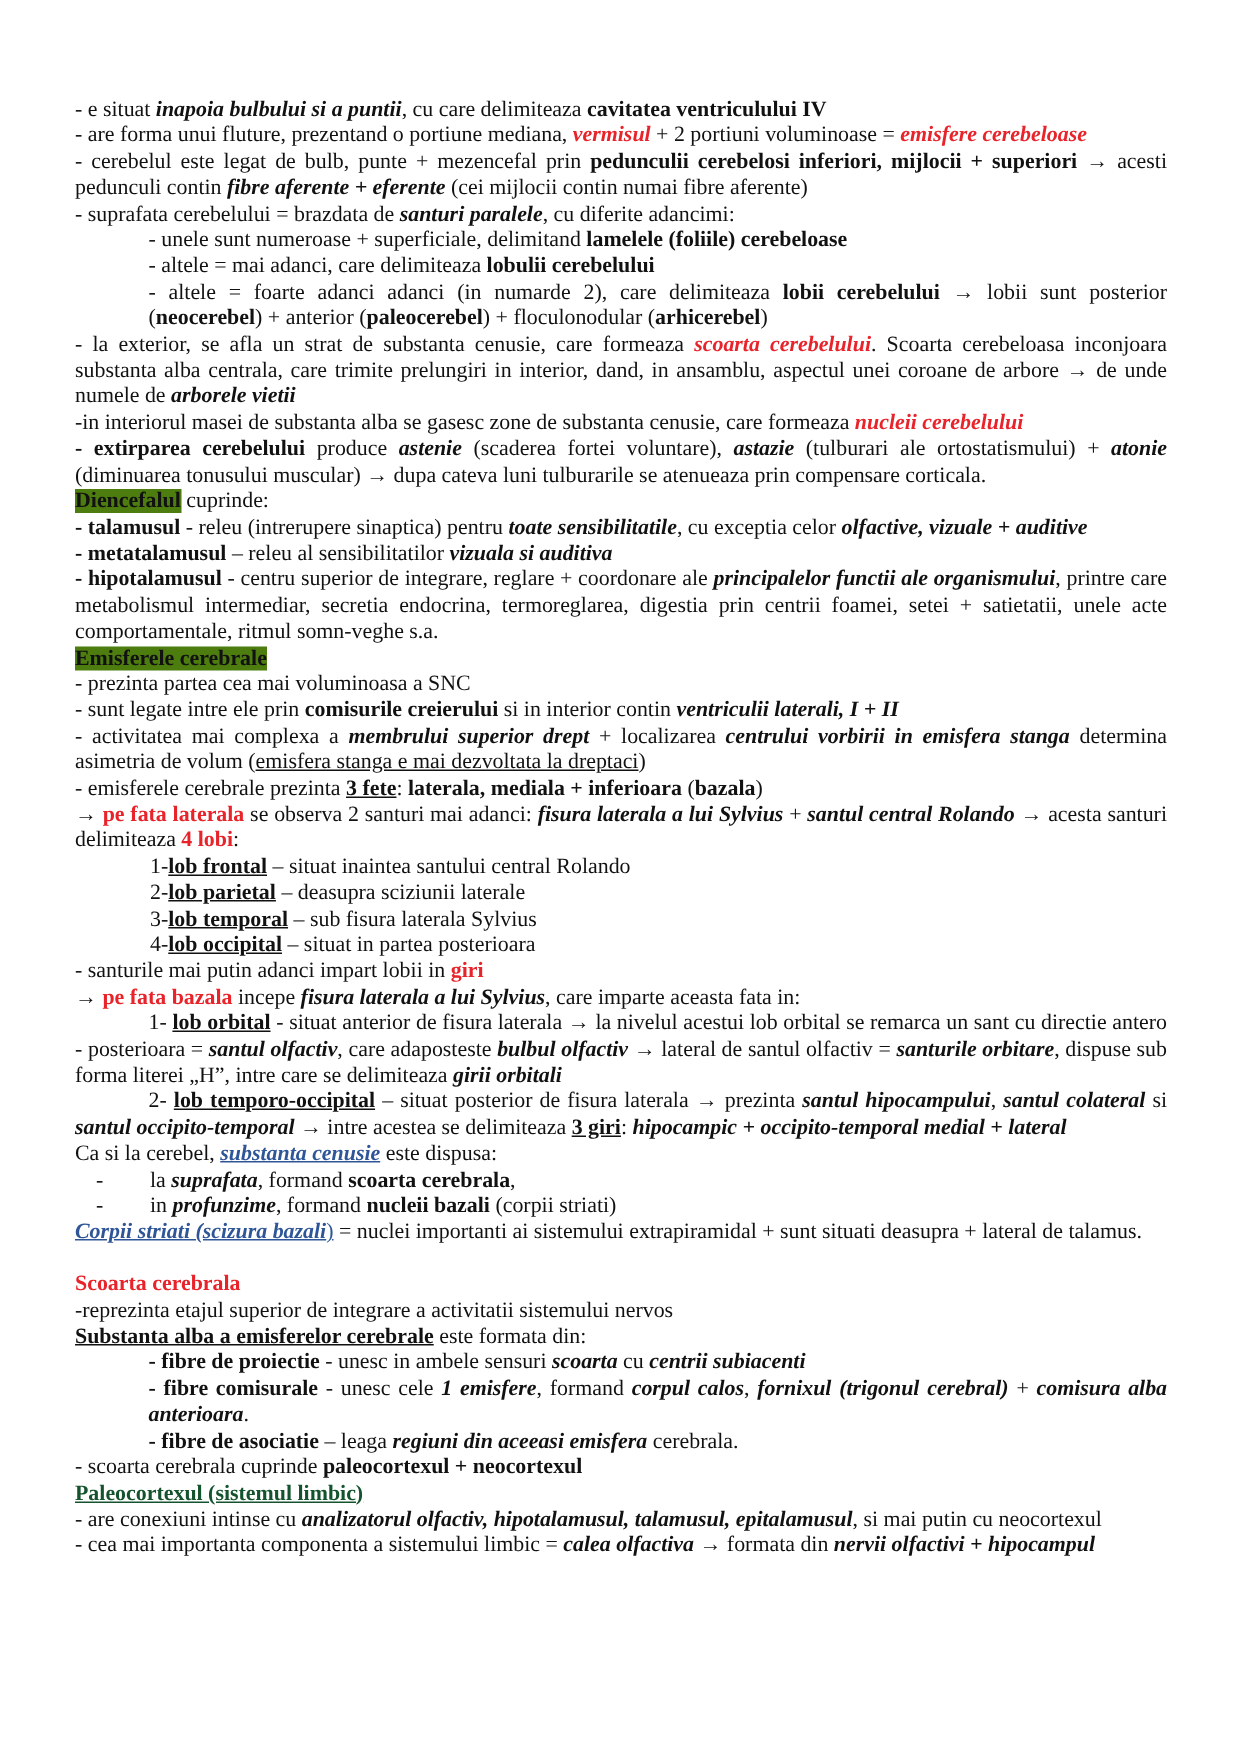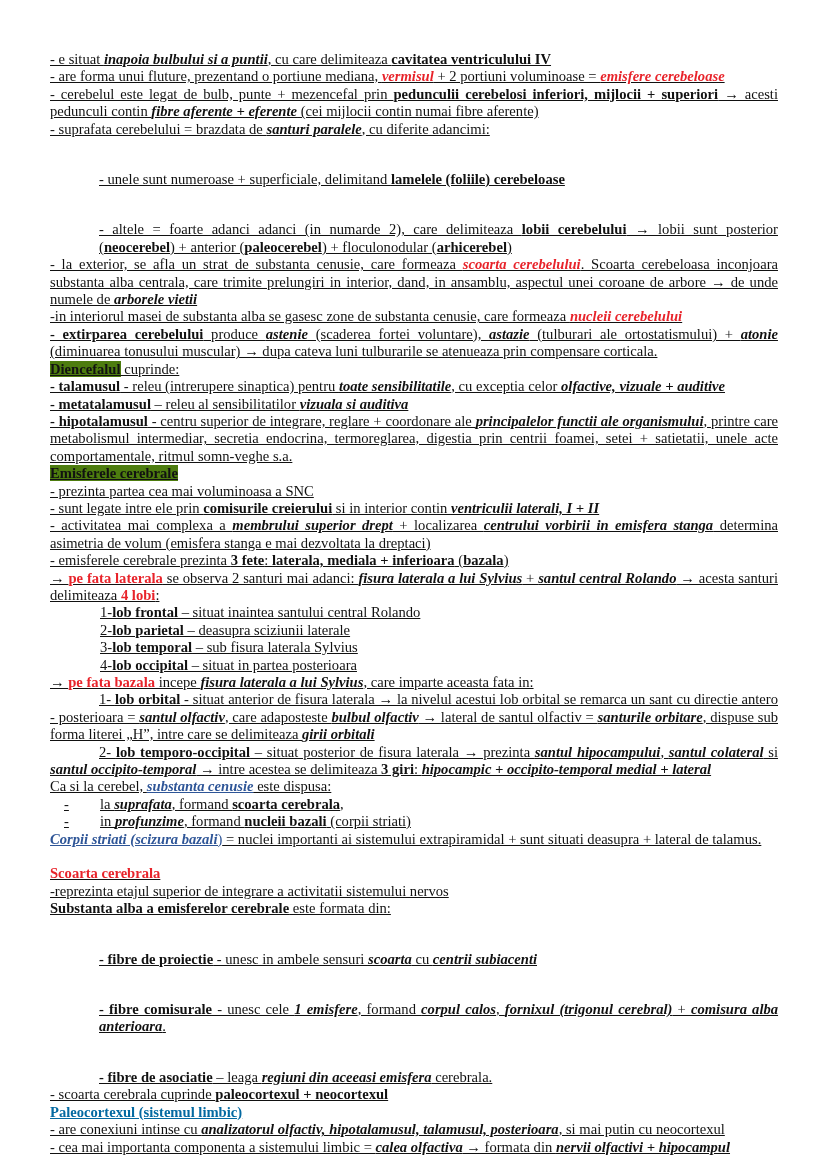--- a/index.html
+++ b/index.html
@@ -3,55 +3,56 @@
 <meta charset="utf-8">
 <style>
   html, body { margin: 0; padding: 0; background: #ffffff; }
   body {
     width: 828px; height: 1171px; overflow: hidden;
     font-family: "Liberation Serif", "DejaVu Serif", serif;
     font-size: 14.6px; color: #111111;
   }
   .page { position: relative; width: 828px; height: 1171px; }
   .content {
-    position: absolute; left: 50px; top: 51px; width: 728px;
-    line-height: 17.4px; text-align: justify; text-decoration: underline;
+    position: absolute; left: 50px; top: 65px; width: 728px;
+    line-height: 17.4px; text-align: justify;
   }
   .p { margin: 0; }
-  .ind1 { padding-left: 49px; margin-top: 33px; }
+  .ind1 { padding-left: 49px; }
   .ind-num { padding-left: 50px; }
   .bul { display: flex; padding-left: 14px; }
   .bul .dash { width: 36px; flex: none; }
   .gap { height: 17.4px; }
   b { font-weight: bold; }
   .bi { font-weight: bold; font-style: italic; }
   .redbi { color: #e8232a; font-weight: bold; font-style: italic; }
   .redb { color: #e8232a; font-weight: bold; }
   .hl { background: #4d7c0f; font-weight: bold; }
   .u { text-decoration: underline; }
   .bluebiu { color: #2e5597; font-weight: bold; font-style: italic; text-decoration: underline; }
   .blueu { color: #2e5597; text-decoration: underline; }
-  .blueb-u { color: #0369a1; font-weight: bold; text-decoration: underline; }
+  .blueb-u { color: #14532d; font-weight: bold; text-decoration: underline; }
 </style>
 </head>
 <body>
 
 <div class="page">
  <div class="content">
 
   <p class="p"><span>- e situat </span><span class="bi">inapoia bulbului si a puntii</span><span>, cu care delimiteaza </span><b>cavitatea ventriculului IV</b></p>
 
   <p class="p"><span>- are forma unui fluture, prezentand o portiune mediana, </span><span class="redbi">vermisul</span><span> + 2 portiuni voluminoase = </span><span class="redbi">emisfere cerebeloase</span></p>
 
   <p class="p"><span>- cerebelul este legat de bulb, punte + mezencefal prin </span><b>pedunculii cerebelosi inferiori, mijlocii + superiori</b><span> → acesti pedunculi contin </span><span class="bi">fibre aferente + eferente</span><span> (cei mijlocii contin numai fibre aferente)</span></p>
 
   <p class="p"><span>- suprafata cerebelului = brazdata de </span><span class="bi">santuri paralele</span><span>, cu diferite adancimi:</span></p>
 
   <p class="p ind1"><span>- unele sunt numeroase + superficiale, delimitand </span><b>lamelele (foliile) cerebeloase</b></p>
 
+  <p class="p ind1"><span>- altele = mai adanci, care delimiteaza </span><b>lobulii cerebelului</b></p>
 
   <p class="p ind1"><span>- altele = foarte adanci adanci (in numarde 2), care delimiteaza </span><b>lobii cerebelului</b><span> → lobii sunt posterior (</span><b>neocerebel</b><span>) + anterior (</span><b>paleocerebel</b><span>) + floculonodular (</span><b>arhicerebel</b><span>)</span></p>
 
   <p class="p"><span>- la exterior, se afla un strat de substanta cenusie, care formeaza </span><span class="redbi">scoarta cerebelului</span><span>. Scoarta cerebeloasa inconjoara substanta alba centrala, care trimite prelungiri in interior, dand, in ansamblu, aspectul unei coroane de arbore → de unde numele de </span><span class="bi">arborele vietii</span></p>
 
   <p class="p"><span>-in interiorul masei de substanta alba se gasesc zone de substanta cenusie, care formeaza </span><span class="redbi">nucleii cerebelului</span></p>
 
   <p class="p"><b>- extirparea cerebelului</b><span> produce </span><span class="bi">astenie</span><span> (scaderea fortei voluntare), </span><span class="bi">astazie</span><span> (tulburari ale ortostatismului) + </span><span class="bi">atonie</span><span> (diminuarea tonusului muscular) → dupa cateva luni tulburarile se atenueaza prin compensare corticala.</span></p>
 
   <p class="p"><span class="hl">Diencefalul</span><span> cuprinde:</span></p>
@@ -74,20 +75,21 @@
 
   <p class="p"><span>→ </span><span class="redb">pe fata laterala</span><span> se observa 2 santuri mai adanci: </span><span class="bi">fisura laterala a lui Sylvius</span><span> + </span><span class="bi">santul central Rolando</span><span> → acesta santuri delimiteaza </span><span class="redb">4 lobi</span><span>:</span></p>
 
   <div>
    <p class="p ind-num"><span>1-</span><b class="u">lob frontal</b><span> – situat inaintea santului central Rolando</span></p>
    <p class="p ind-num"><span>2-</span><b class="u">lob parietal</b><span> – deasupra sciziunii laterale</span></p>
    <p class="p ind-num"><span>3-</span><b class="u">lob temporal</b><span> – sub fisura laterala Sylvius</span></p>
    <p class="p ind-num"><span>4-</span><b class="u">lob occipital</b><span> – situat in partea posterioara</span></p>
   </div>
 
+  <p class="p"><span>- santurile mai putin adanci impart lobii in </span><span class="redb">giri</span></p>
 
 
   <p class="p"><span>→ </span><span class="redb">pe fata bazala</span><span> incepe </span><span class="bi">fisura laterala a lui Sylvius</span><span>, care imparte aceasta fata in:</span></p>
 
   <p class="p" style="text-indent:49px"><span>1- </span><b class="u">lob orbital</b><span> - situat anterior de fisura laterala → la nivelul acestui lob orbital se remarca un sant cu directie antero - posterioara = </span><span class="bi">santul olfactiv</span><span>, care adaposteste </span><span class="bi">bulbul olfactiv</span><span> → lateral de santul olfactiv = </span><span class="bi">santurile orbitare</span><span>, dispuse sub forma literei „H”, intre care se delimiteaza </span><span class="bi">girii orbitali</span></p>
 
   <p class="p" style="text-indent:49px"><span>2- </span><b class="u">lob temporo-occipital</b><span> – situat posterior de fisura laterala  → prezinta </span><span class="bi">santul hipocampului</span><span>, </span><span class="bi">santul colateral</span><span> si </span><span class="bi">santul occipito-temporal</span><span> → intre acestea se delimiteaza </span><b class="u">3 giri</b><span>: </span><span class="bi">hipocampic + occipito-temporal medial + lateral</span></p>
 
   <p class="p"><span>Ca si la cerebel, </span><span class="bluebiu">substanta cenusie</span><span> este dispusa:</span></p>
 
@@ -116,18 +118,18 @@
   <p class="p ind1"><b>- fibre de proiectie</b><span> - unesc in ambele sensuri </span><span class="bi">scoarta</span><span> cu </span><span class="bi">centrii subiacenti</span></p>
 
   <p class="p ind1"><b>- fibre comisurale</b><span> - unesc cele </span><span class="bi">1 emisfere</span><span>, formand </span><span class="bi">corpul calos</span><span>, </span><span class="bi">fornixul (trigonul cerebral)</span><span> + </span><span class="bi">comisura alba anterioara</span><span>.</span></p>
 
   <p class="p ind1"><b>- fibre de asociatie</b><span> – leaga </span><span class="bi">regiuni din aceeasi emisfera</span><span> cerebrala.</span></p>
 
   <p class="p"><span>- scoarta cerebrala cuprinde </span><b>paleocortexul + neocortexul</b></p>
 
   <p class="p"><span class="blueb-u">Paleocortexul (sistemul limbic)</span></p>
 
-  <p class="p"><span>- are conexiuni intinse cu </span><span class="bi">analizatorul olfactiv, hipotalamusul, talamusul, posterioara</span><span>, si mai putin cu neocortexul</span></p>
+  <p class="p"><span>- are conexiuni intinse cu </span><span class="bi">analizatorul olfactiv, hipotalamusul, talamusul, epitalamusul</span><span>, si mai putin cu neocortexul</span></p>
 
   <p class="p"><span>- cea mai importanta componenta a sistemului limbic = </span><span class="bi">calea olfactiva</span><span> → formata din </span><span class="bi">nervii olfactivi + hipocampul</span></p>
 
  </div>
 </div>
 
 </body></html>

